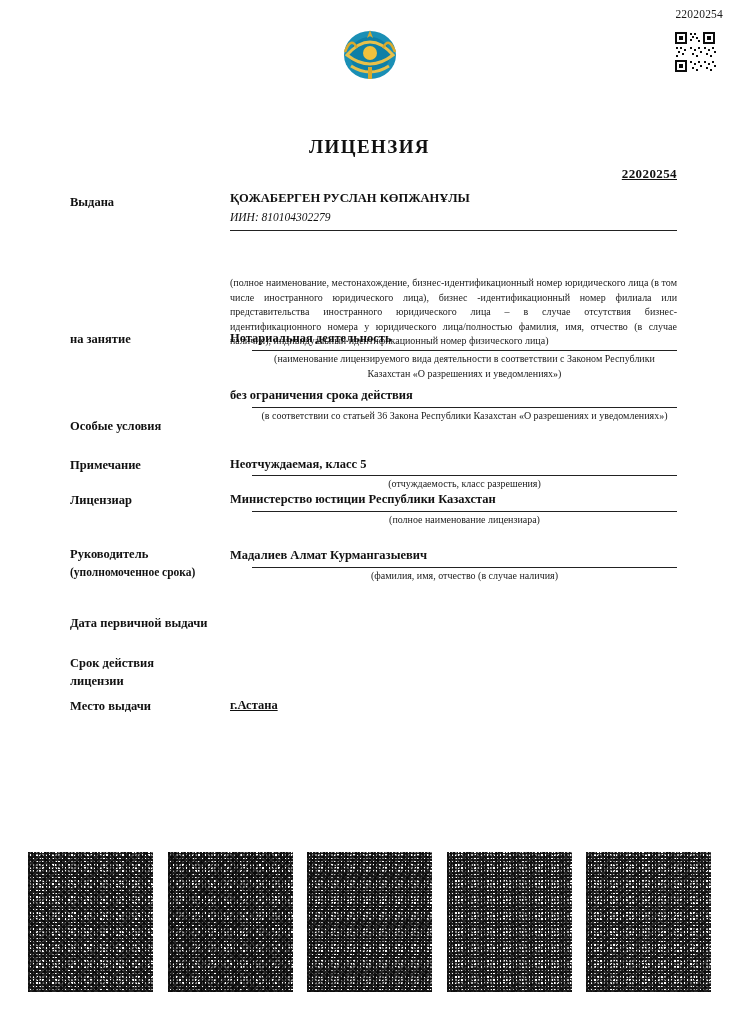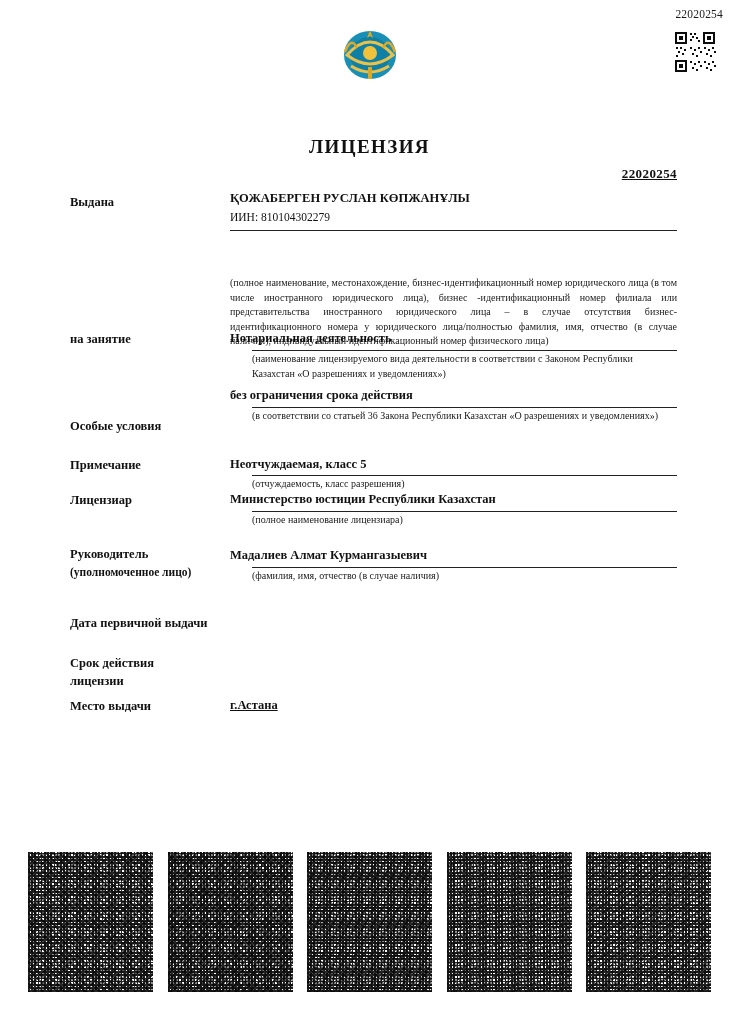--- a/index.html
+++ b/index.html
@@ -100,20 +100,21 @@
   }
   .row-value.underline {
     text-decoration: underline;
   }
 
   .hint {
     position: absolute;
     font-size: 10px;
     line-height: 1.45;
     color: #1a1a1a;
+    text-align: center;
   }
   .hint.justify {
     text-align: justify;
     text-justify: inter-word;
     margin-top: 44px;
   }
   .rule {
     position: absolute;
     border-top: 1px solid #222;
     height: 0;
@@ -252,21 +253,21 @@
           <rect x="41" y="35" width="2" height="2"></rect>
       </g>
     </svg>
   </div>
 
   <div class="doc-title">ЛИЦЕНЗИЯ</div>
   <div class="doc-number">22020254</div>
 
   <div class="row-label" style="top:194px;">Выдана</div>
   <div class="row-value" style="top:191px;">ҚОЖАБЕРГЕН РУСЛАН КӨПЖАНҰЛЫ</div>
-  <div class="row-value small" style="top:211px;">ИИН: 810104302279</div>
+  <div class="row-value small" style="top:211px;font-style:italic;">ИИН: 810104302279</div>
   <div class="rule" style="top:230px; left:230px; width:447px;"></div>
   <div class="hint justify" style="top:232px; left:230px; width:447px;">(полное наименование, местонахождение, бизнес-идентификационный номер юридического лица (в том числе иностранного юридического лица), бизнес -идентификационный номер филиала или представительства иностранного юридического лица – в случае отсутствия бизнес-идентификационного номера у юридического лица/полностью фамилия, имя, отчество (в случае наличия), индивидуальный идентификационный номер физического лица)</div>
 
   <div class="row-label" style="top:331px;">на занятие</div>
   <div class="row-value" style="top:331px;">Нотариальная деятельность</div>
   <div class="rule" style="top:350px; left:252px; width:425px;"></div>
   <div class="hint" style="top:352px; left:252px; width:425px;">(наименование лицензируемого вида деятельности в соответствии с Законом Республики Казахстан «О разрешениях и уведомлениях»)</div>
 
   <div class="row-label" style="top:388px;margin-top:30px;">Особые условия</div>
   <div class="row-value" style="top:388px;">без ограничения срока действия</div>
@@ -277,21 +278,21 @@
   <div class="row-value" style="top:457px;">Неотчуждаемая, класс 5</div>
   <div class="rule" style="top:475px; left:252px; width:425px;"></div>
   <div class="hint" style="top:477px; left:252px; width:425px;">(отчуждаемость, класс разрешения)</div>
 
   <div class="row-label" style="top:492px;">Лицензиар</div>
   <div class="row-value" style="top:492px;">Министерство юстиции Республики Казахстан</div>
   <div class="rule" style="top:511px; left:252px; width:425px;"></div>
   <div class="hint" style="top:513px; left:252px; width:425px;">(полное наименование лицензиара)</div>
 
   <div class="row-label" style="top:546px;">Руководитель</div>
-  <div class="row-label" style="top:565px; font-size:11.5px;">(уполномоченное лицо)</div>
+  <div class="row-label" style="top:565px; font-size:11.5px;">(уполномоченное срока)</div>
   <div class="row-value" style="top:548px;">Мадалиев Алмат Курмангазыевич</div>
   <div class="rule" style="top:567px; left:252px; width:425px;"></div>
   <div class="hint" style="top:569px; left:252px; width:425px;">(фамилия, имя, отчество (в случае наличия)</div>
 
   <div class="row-label" style="top:615px;">Дата первичной выдачи</div>
   <div class="row-value" style="top:615px;"></div>
 
   <div class="row-label" style="top:655px;">Срок действия</div>
   <div class="row-label" style="top:673px;">лицензии</div>
   <div class="row-value" style="top:655px;"></div>

